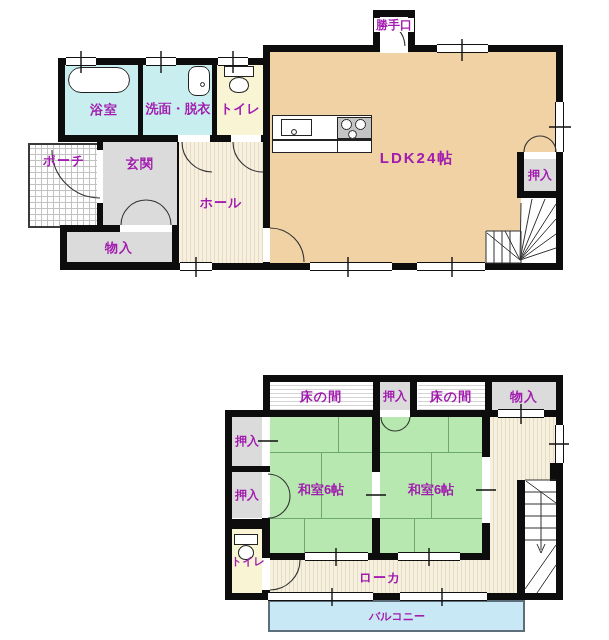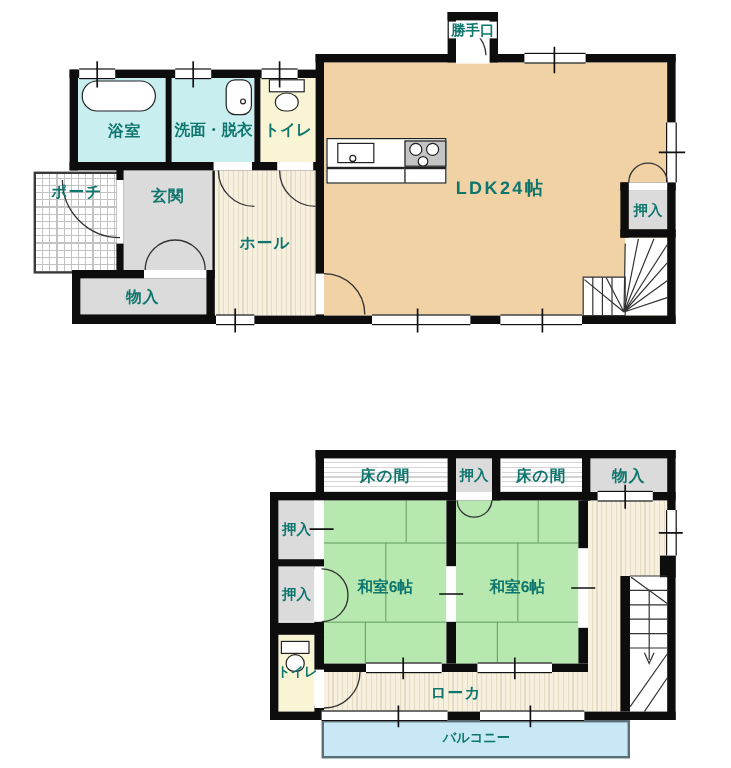--- a/index.html
+++ b/index.html
@@ -24,21 +24,21 @@
   .w{position:absolute;background:#0d0d0d;z-index:3;}
   .winh{position:absolute;height:9px;background:#fff;border-top:1.2px solid #111;border-bottom:1.2px solid #111;z-index:4;box-sizing:border-box;}
   .winv{position:absolute;width:9px;background:#fff;border-left:1.2px solid #111;border-right:1.2px solid #111;z-index:4;box-sizing:border-box;}
   .gap{position:absolute;background:#fff;z-index:4;}
   
   .fx{position:absolute;background:#fff;border:1.2px solid #222;box-sizing:border-box;z-index:5;}
   .fx-gray{background:#c4c4c4;}
   svg.ov{position:absolute;left:0;top:0;z-index:6;pointer-events:none;}
   
   .lbl{position:absolute;transform:translate(-50%,-50%);z-index:7;font-size:13px;font-weight:600;
-       color:#0f766e;white-space:nowrap;letter-spacing:1px;line-height:1;}
+       color:#a21caf;white-space:nowrap;letter-spacing:1px;line-height:1;}
   .s12{font-size:12px;letter-spacing:0;}
   .s11{font-size:11px;letter-spacing:0;}
   .s15{font-size:15px;letter-spacing:2px;}
   .tagbg{background:#fff;padding:1px 2px;}
 </style>
 </head>
 <body>
 
 <div class="plan">
 

